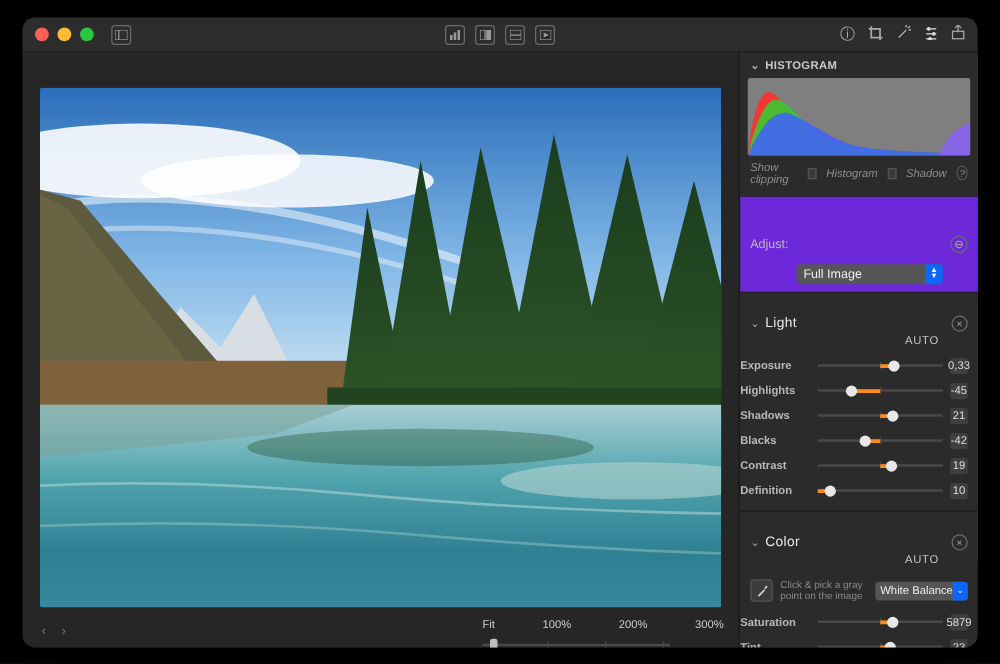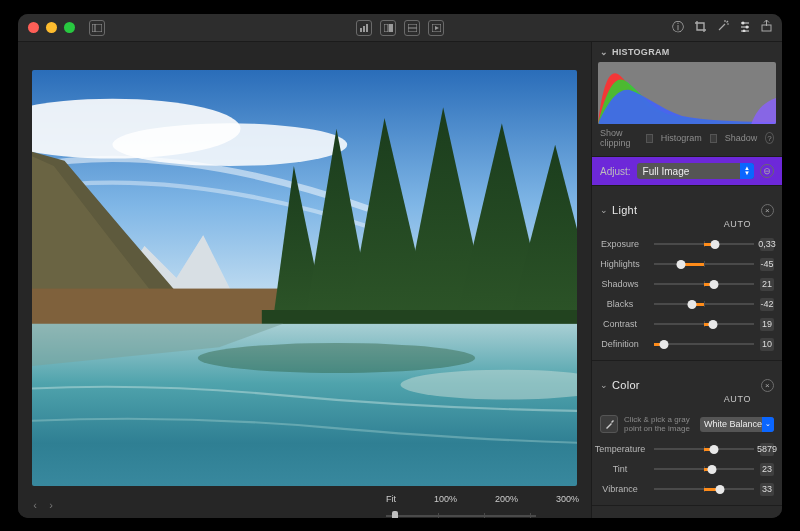--- a/index.html
+++ b/index.html
@@ -33,29 +33,29 @@
   .zoom-labels{display:flex; gap:38px; font-size:9px; color:#ccc}
   
   .panel { width:191px; background:#2b2b2b; border-left:1px solid #1b1b1b; overflow-y:auto; font-size:10px; }
   .panel::-webkit-scrollbar{width:6px}.panel::-webkit-scrollbar-thumb{background:#4a4a4a;border-radius:3px}
   .sect-header { display:flex; align-items:center; gap:4px; padding:5px 8px; color:#ddd; font-size:10px; letter-spacing:.3px; }
   .sect-header.caps { text-transform:uppercase; font-weight:600; color:#c8c8c8; font-size:9px; }
   .disclosure { font-size:9px; color:#aaa; width:8px; text-align:center; }
   .sect-header .auto { margin-left:auto; font-size:9px; color:#c6c6c6; letter-spacing:.6px;margin-top:28px;}
   .close-x { width:13px; height:13px; border:1px solid #6e6e6e; border-radius:50%; display:flex; align-items:center; justify-content:center; font-size:8px; color:#aaa; margin-left:6px;}
   .histogram { height:62px; margin:0 6px; background:#7f7f7f; position:relative; overflow:hidden; border-radius:2px;}
-  .histo-row { display:flex; gap:8px; padding:4px 8px 8px 8px; font-size:9px; color:#8d8d8d; align-items:center;}
+  .histo-row { display:flex; gap:8px; padding:4px 8px 8px 8px; font-size:9px; color:#8d8d8d; align-items:center;font-style:italic;}
   .histo-row .box{width:9px;height:9px;background:#3a3a3a;border:1px solid #555;}
   .adjust-row { display:flex; align-items:center; gap:6px; padding:6px 8px; border-top:1px solid #1d1d1d; border-bottom:1px solid #1d1d1d; background:#6d28d9;}
-  .select { flex:1; background:#555; color:#eee; font-size:10px; height:16px; border-radius:3px; display:flex; align-items:center; padding:0 6px; position:relative;}
+  .select { flex:1; background:#555; color:#eee; font-size:10px; height:16px; border-radius:3px; display:flex; align-items:center; padding:0 6px; position:relative;margin-top:48px;}
   .select .arrows{ position:absolute; right:0; top:0; width:14px; height:16px; background:#0a66ff; border-radius:0 3px 3px 0; display:flex; flex-direction:column; align-items:center; justify-content:center; color:#fff; font-size:6px; line-height:5px;}
   .circle-btn{width:14px;height:14px;border:1px solid #6a6a6a;border-radius:50%;display:flex;align-items:center;justify-content:center;font-size:9px;color:#aaa}
   .section { border-bottom:1px solid #1d1d1d; padding-bottom:6px; }
   .slider-row { display:flex; align-items:center; padding:3px 8px 3px 0; gap:6px;}
-  .slider-label { width:56px; text-align:center; font-size:9px; color:#b8b8b8; }
+  .slider-label { width:56px; text-align:left; font-size:9px; color:#b8b8b8;font-weight:bold; }
   .slider { flex:1; position:relative; height:14px; display:flex; align-items:center;}
   .track { position:absolute; left:0; right:0; height:2px; background:#4a4a4a; }
   .track-center-tick{position:absolute; left:50%; width:1px; height:6px; top:4px; background:#4a4a4a}
   .fill { position:absolute; height:3px; background:#ff8c1a; top:5.5px; }
   .knob { position:absolute; width:9px; height:9px; background:#e8e8e8; border-radius:50%; top:2.5px; transform:translateX(-50%);}
   .value-box { width:14px; height:13px; background:#3f3f3f; color:#ddd; font-size:9px; display:flex; align-items:center; justify-content:center; border-radius:2px;}
   .wb-row { display:flex; align-items:center; padding:6px 8px; gap:6px;}
   .eyedrop { width:18px; height:18px; background:#3c3c3c; border:1px solid #555; border-radius:3px; display:flex; align-items:center; justify-content:center;}
   .wb-text { flex:1; font-size:8px; line-height:9px; color:#8a8a8a; }
   .wb-select { background:#555; color:#eee; font-size:9px; height:15px; border-radius:3px; display:flex; align-items:center; padding:0 4px; position:relative; width:74px;}
@@ -330,21 +330,21 @@
               </svg>
           </div>
           <div class="wb-text">Click &amp; pick a gray point on the image</div>
           <div class="wb-select">
             <span>White Balance</span>
             <div class="arrows">⌄</div>
           </div>
         </div>
         <div id="color-sliders">
             <div class="slider-row">
-              <div class="slider-label">Temperature</div>
+              <div class="slider-label">Saturation</div>
               <div class="slider">
                 <div class="track"></div>
                 <div class="track-center-tick"></div>
                 <div class="fill" style="left:50%;width:10%"></div>
                 <div class="knob" style="left:60%"></div>
               </div>
               <div class="value-box">5879</div>
             </div>
             <div class="slider-row">
               <div class="slider-label">Tint</div>

